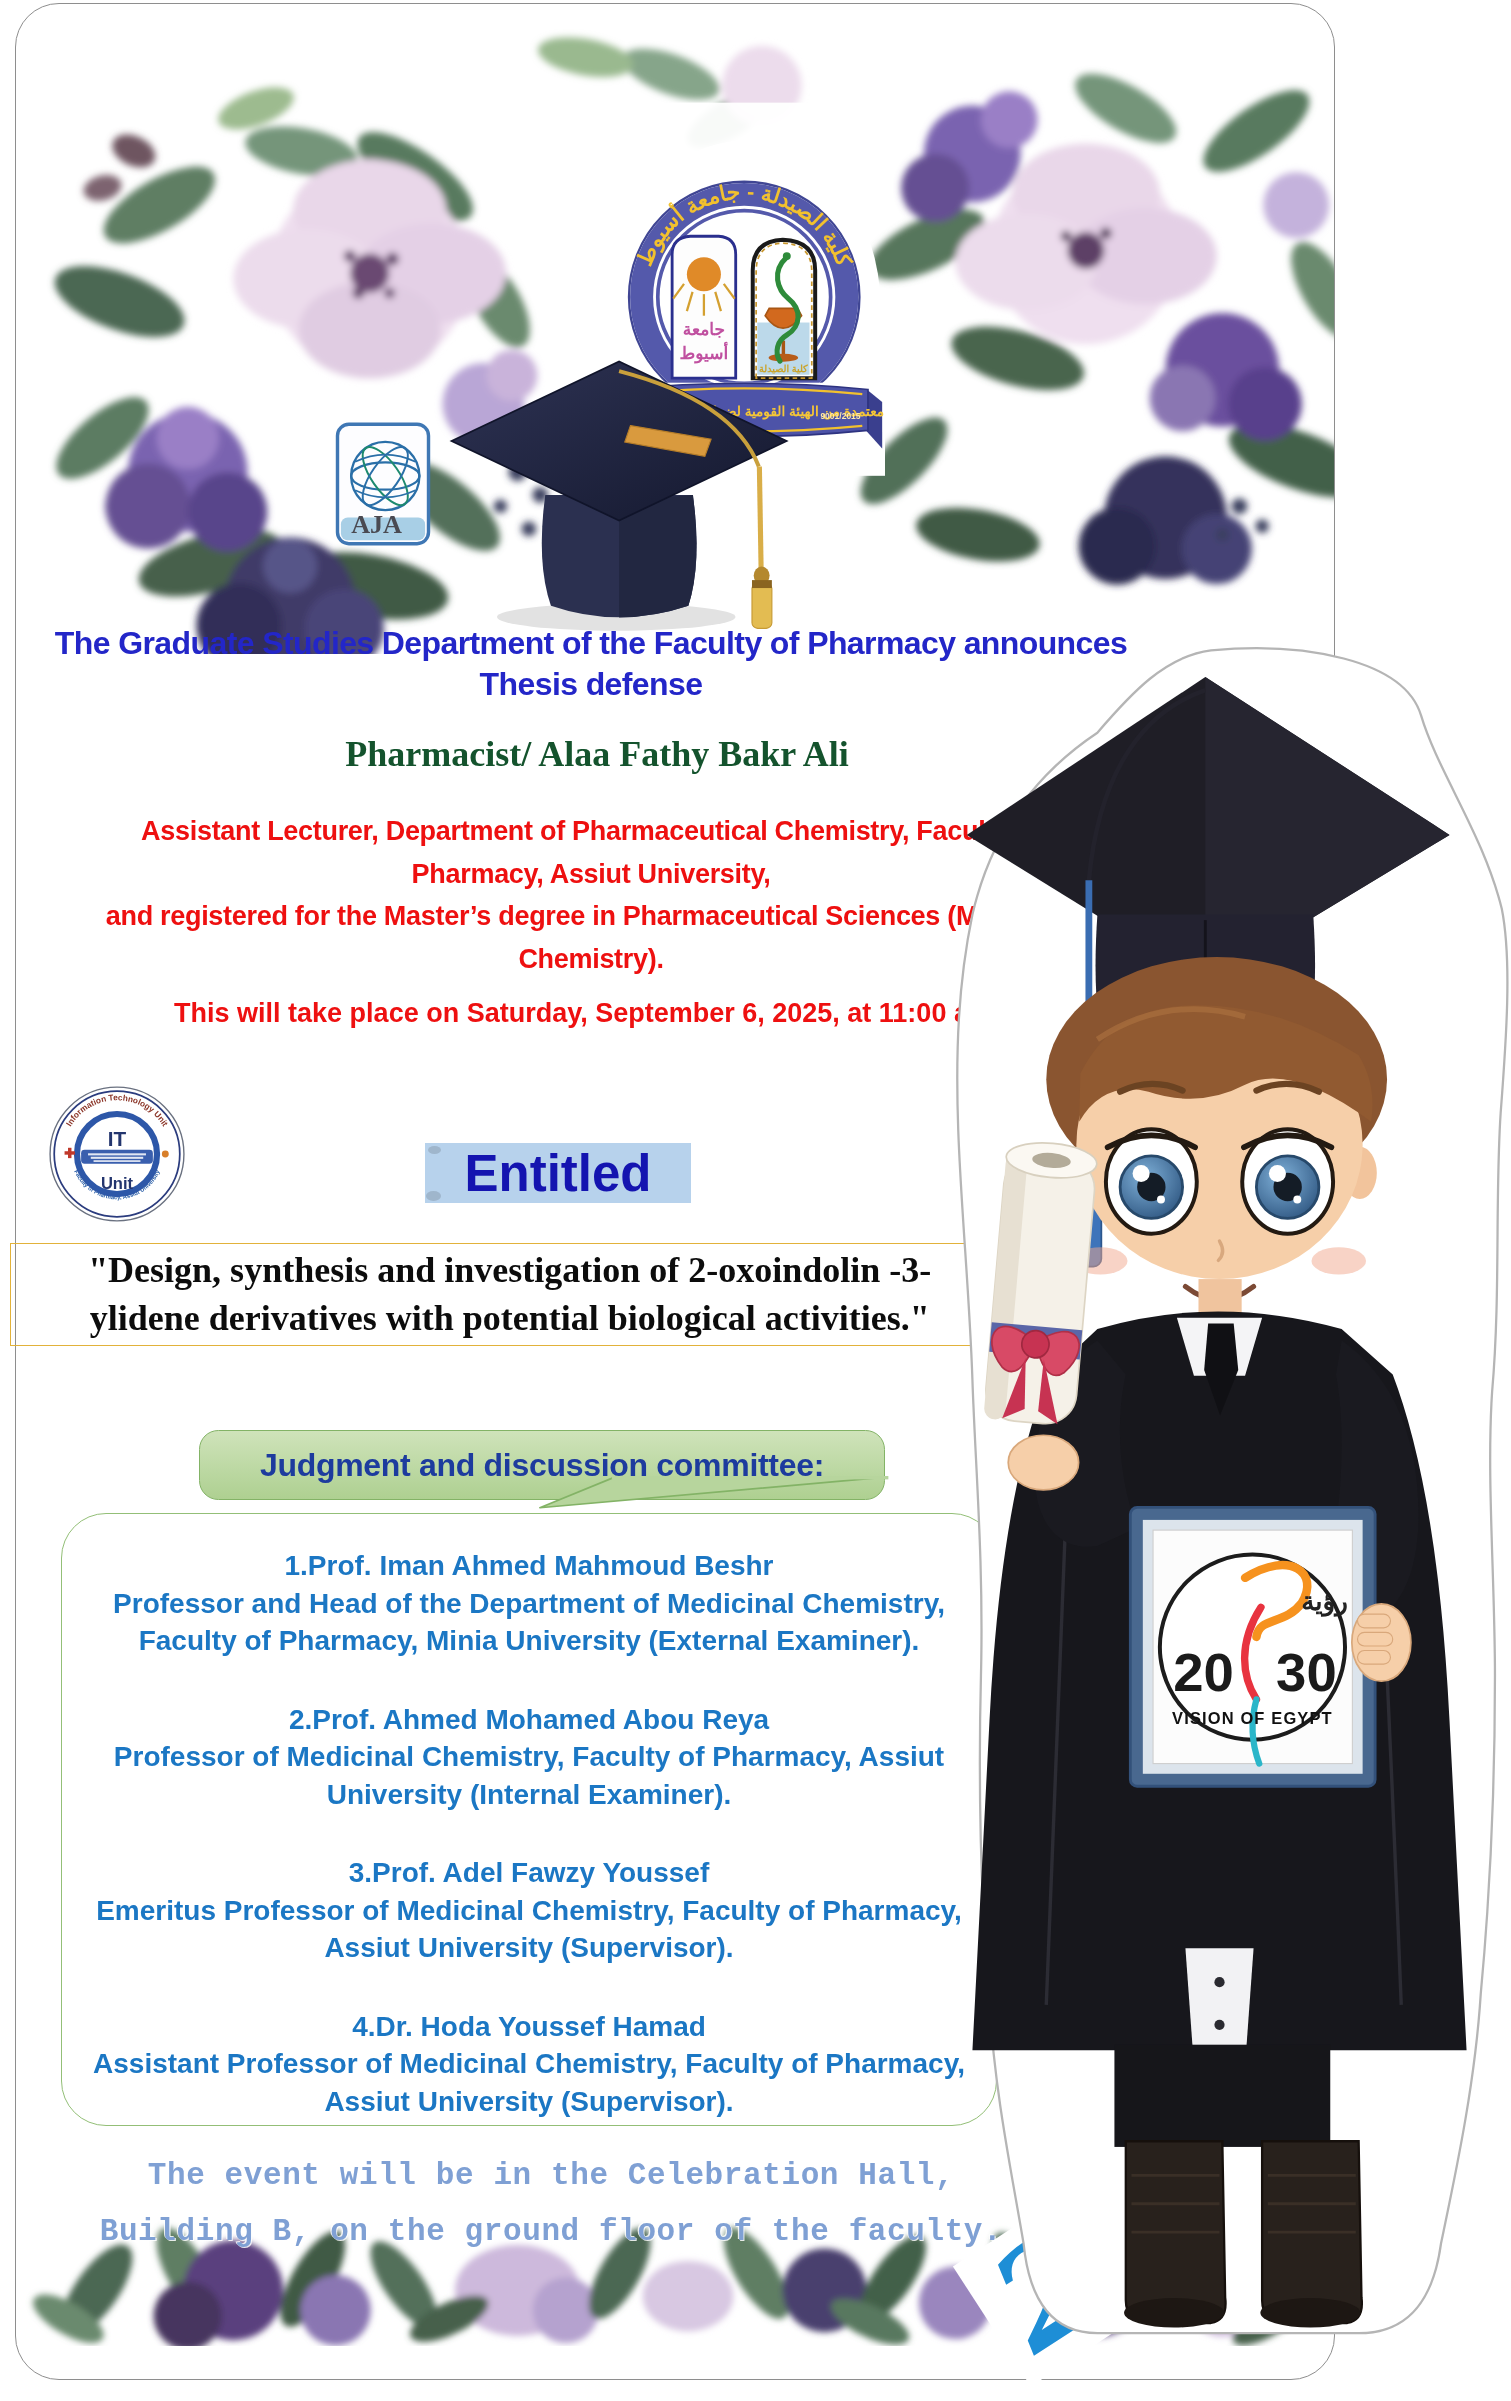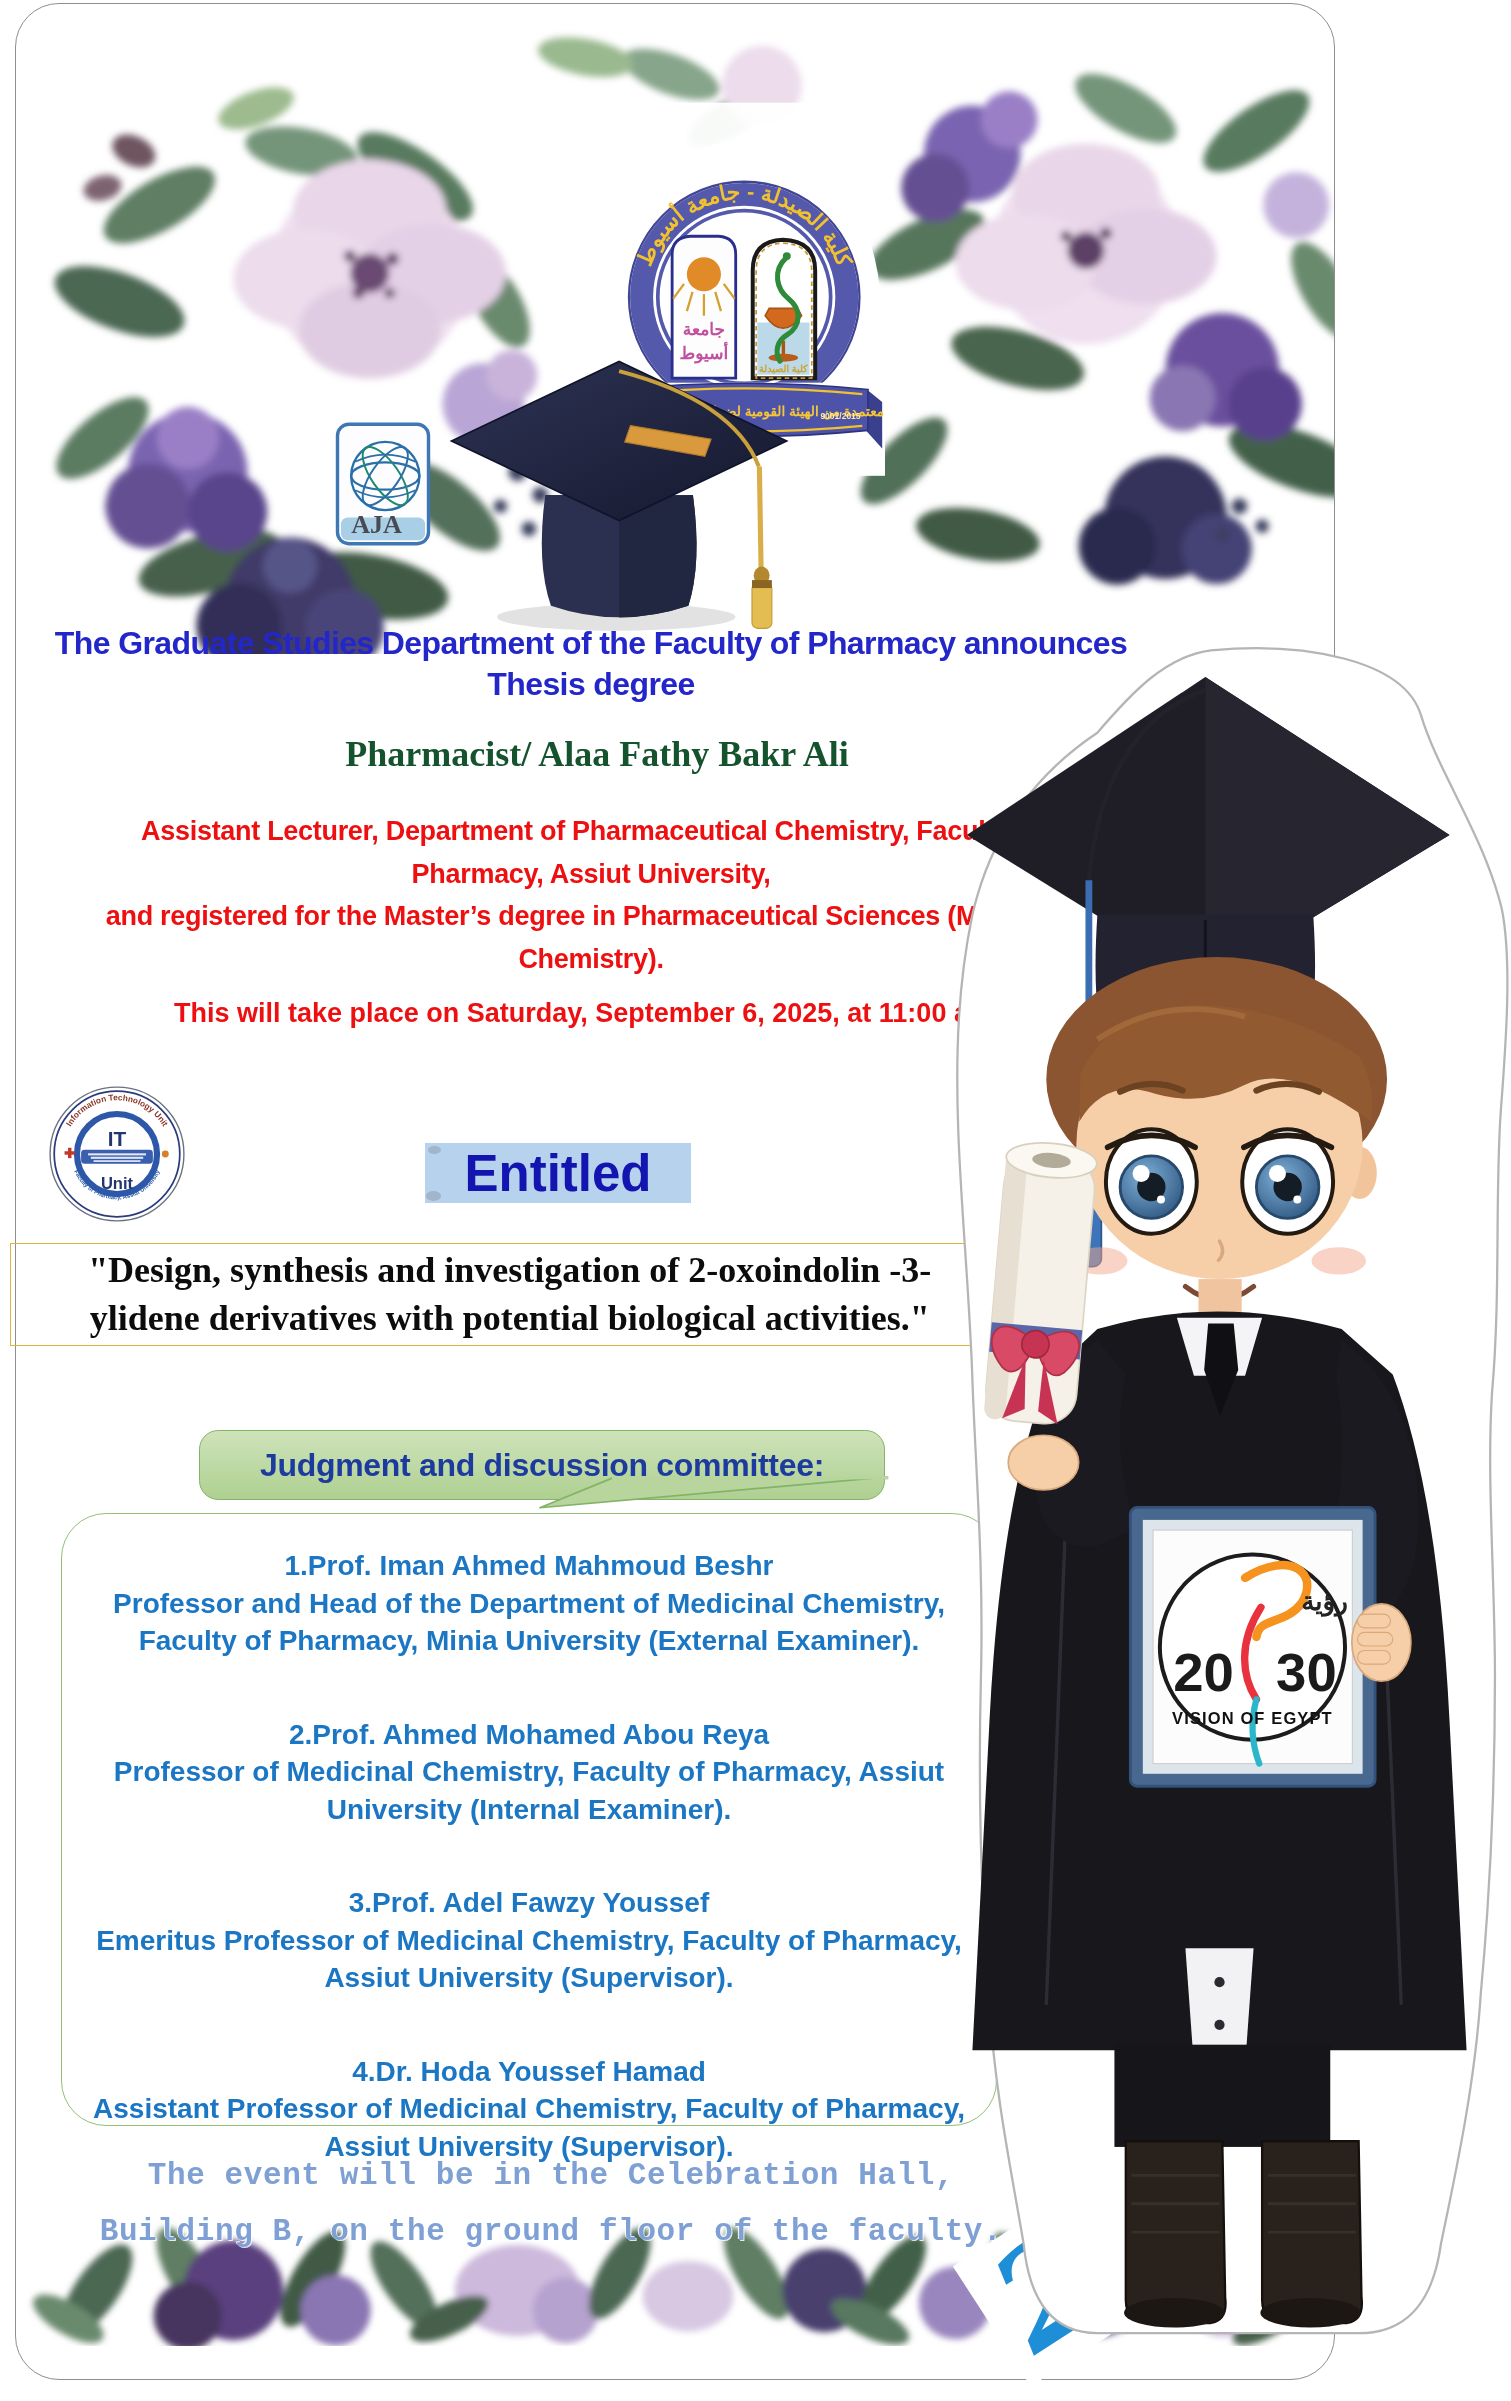--- a/index.html
+++ b/index.html
@@ -39,21 +39,21 @@
            text-align:center;line-height:1.32;}
 
   .bubble{left:199px;top:1408px;width:686px;height:70px;border:1.7px solid #83b366;border-radius:19.3px;
           background:linear-gradient(180deg,#cfe3ba,#aed091);display:flex;align-items:center;
           justify-content:center;z-index:6;box-sizing:border-box;margin-top:22px;}
   .bubble span{color:#1d3b9e;font-size:32px;font-weight:bold;letter-spacing:-0.3px;}
   .bubble-tail{left:529px;top:1476px;width:364px;height:34px;z-index:6;}
 
   .committee-box{left:61px;top:1513px;width:936px;height:613px;border:1.7px solid #93bf77;
           border-radius:45px;z-index:4;display:flex;flex-direction:column;align-items:center;
-          padding-top:33px;gap:56px;box-sizing:border-box;}
+          padding-top:33px;gap:41px;box-sizing:border-box;}
   .member{width:904px;text-align:center;color:#1b77c4;font-weight:bold;font-size:28px;line-height:1.34;}
   .member .role{max-width:890px;margin:0 auto;}
 
   .event-text{left:45px;top:2148px;width:1012px;text-align:center;font-family:"Liberation Mono",monospace;
           font-weight:bold;font-size:31px;color:#7fa0d4;line-height:1.8;letter-spacing:0.6px;z-index:10;
           text-shadow:1.1px 1.1px 0 rgba(255,255,255,.85), -1.1px -1.1px 0 rgba(255,255,255,.85);}
 
   .year-wrap{left:938px;top:2101px;width:347px;height:239px;z-index:20;}
   .year-inner{position:absolute;left:20px;top:40px;transform:rotate(-33deg);transform-origin:center;
           background:#ffffff;padding:0 20px;color:#1e8ed6;font-family:"DejaVu Serif",serif;
@@ -299,21 +299,21 @@
     <rect x="544" y="505" width="35" height="80" rx="10" fill="#e3bc52" stroke="#c79a34" stroke-width="2"></rect>
     <rect x="544" y="500" width="35" height="14" fill="#8a6420"></rect>
   </svg>
 
   <svg class="abs it-logo-big" viewBox="0 0 200 200">
     <use href="#sym-itunit"></use>
   </svg>
 
   <div class="abs heading center">
     <div>The Graduate Studies Department of the Faculty of Pharmacy announces</div>
-    <div>Thesis degree</div>
+    <div>Thesis defense</div>
   </div>
 
   <div class="abs name-line center">Pharmacist/ Alaa Fathy Bakr Ali</div>
 
   <div class="abs red-block center">
     <div>Assistant Lecturer, Department of Pharmaceutical Chemistry, Faculty of</div>
     <div>Pharmacy, Assiut University,</div>
     <div>and registered for the Master’s degree in Pharmaceutical Sciences (Medicinal</div>
     <div>Chemistry).</div>
   </div>

